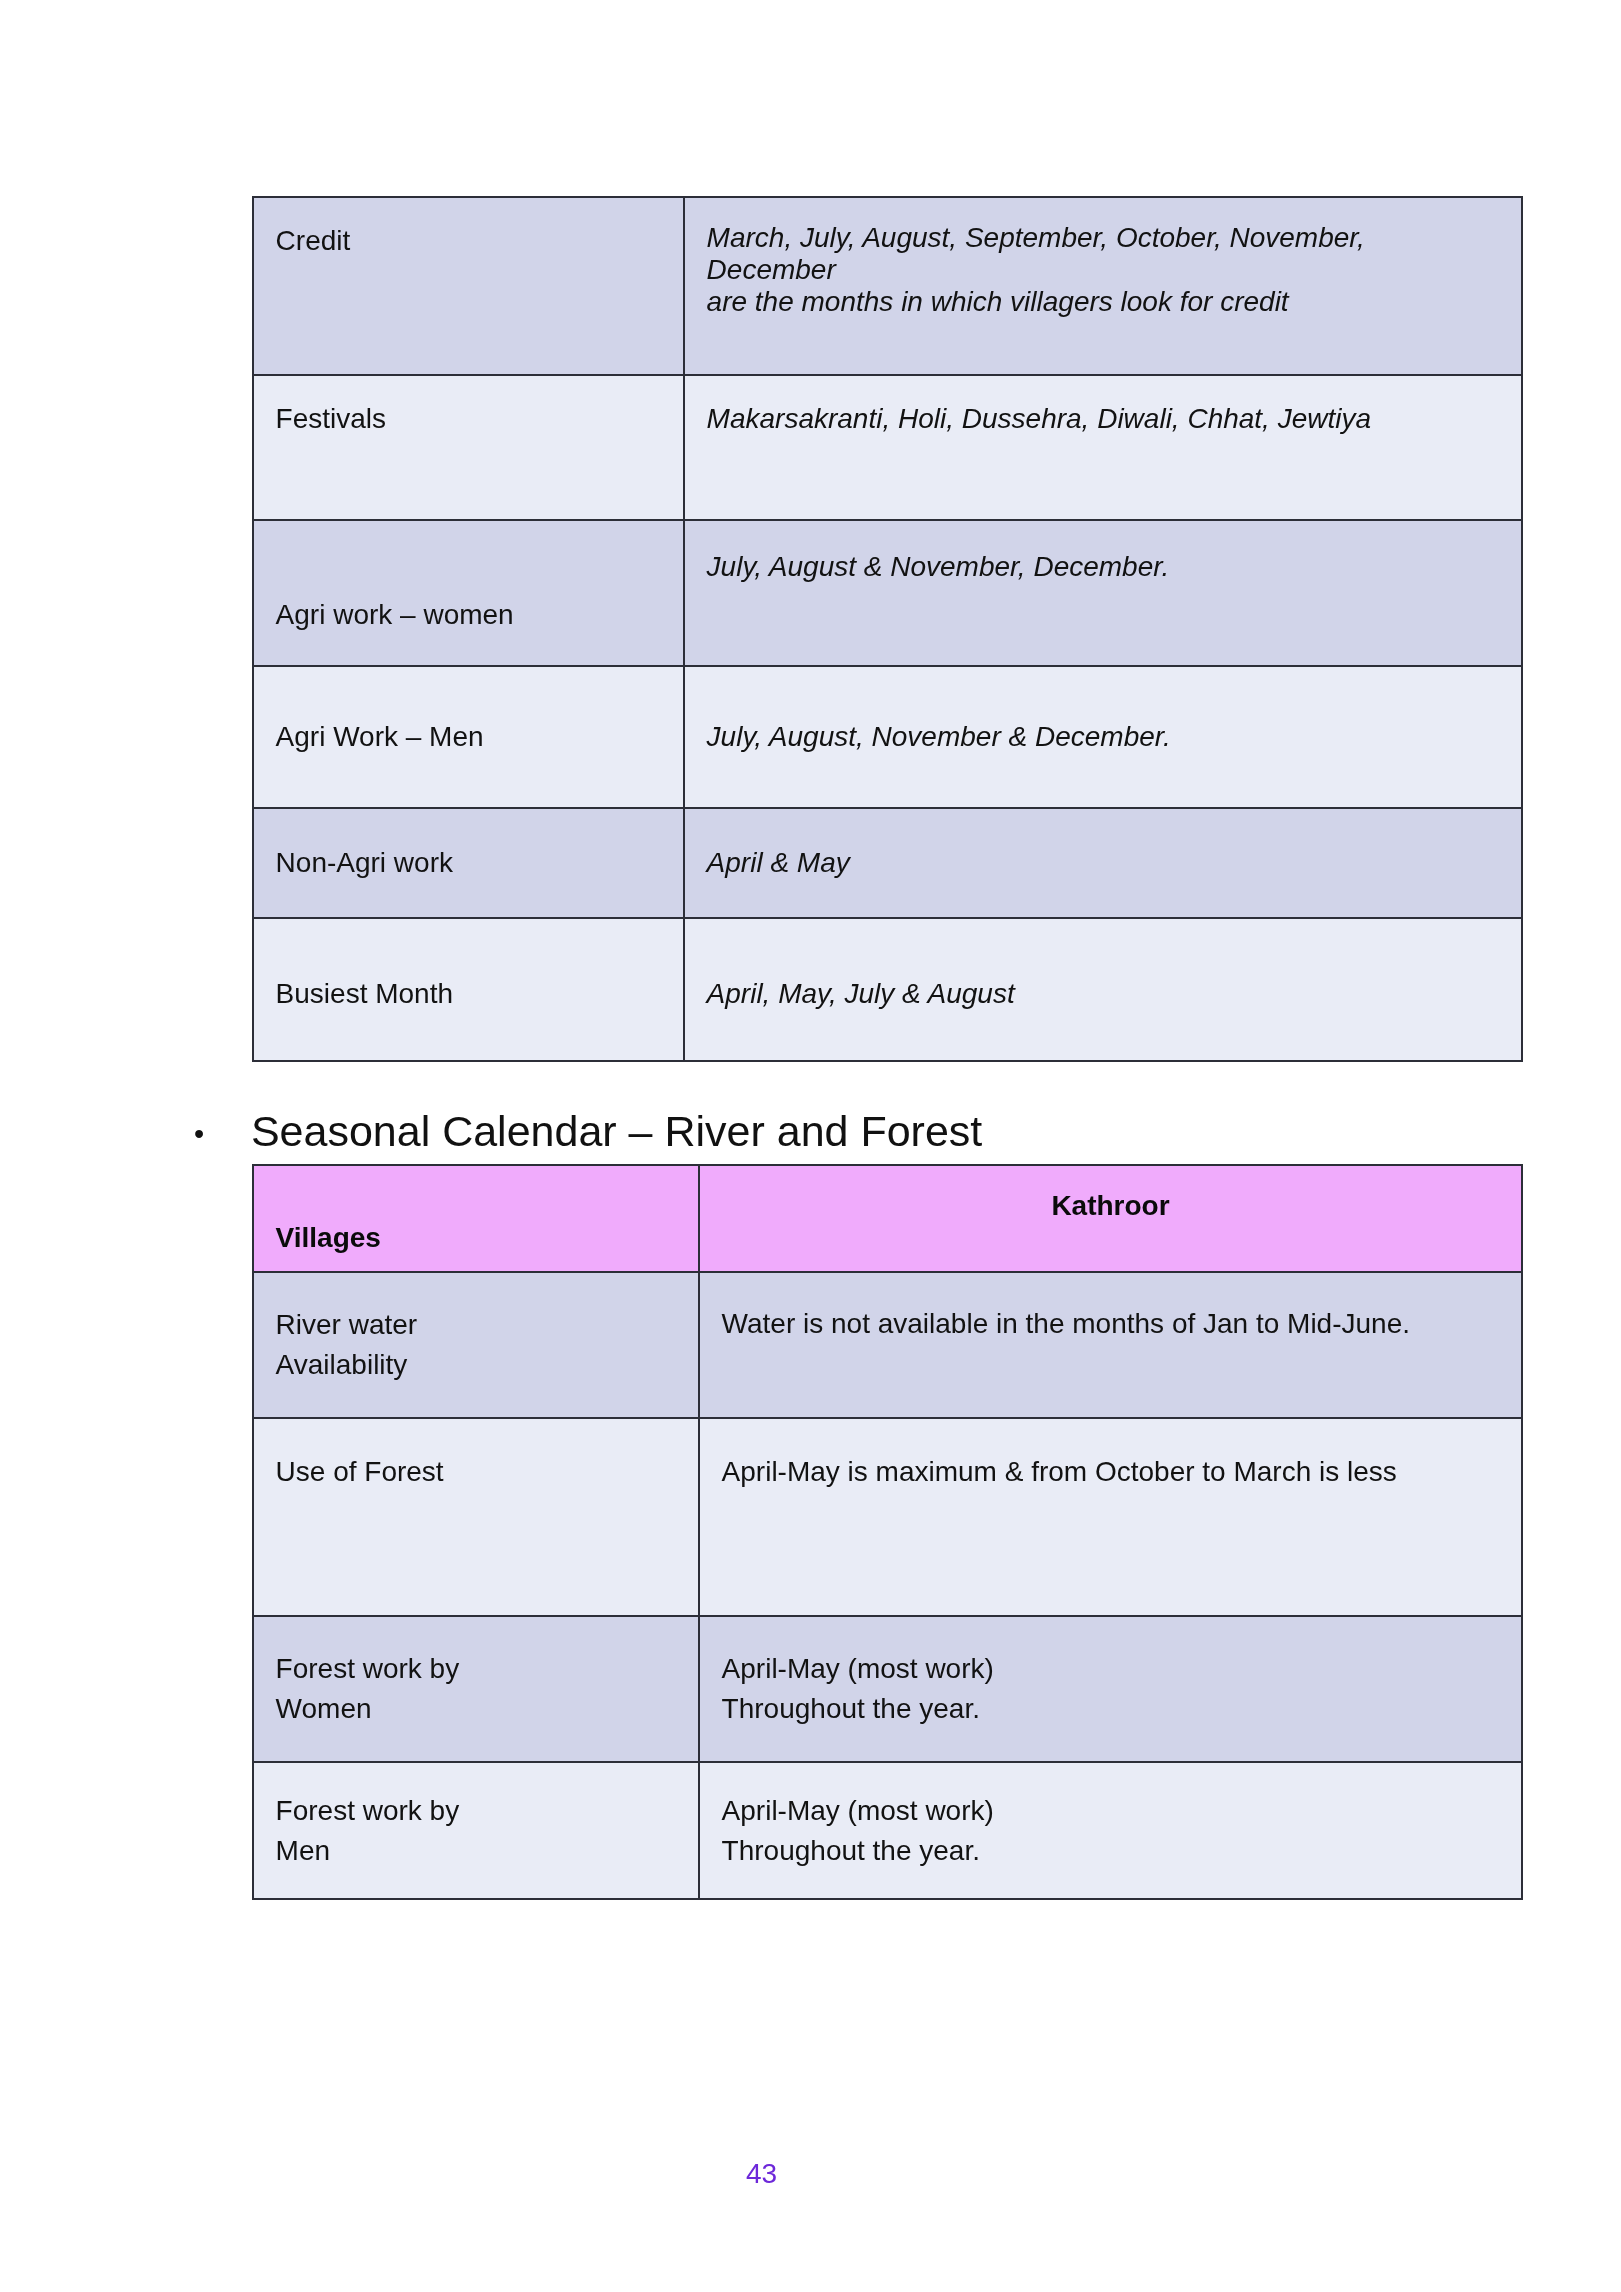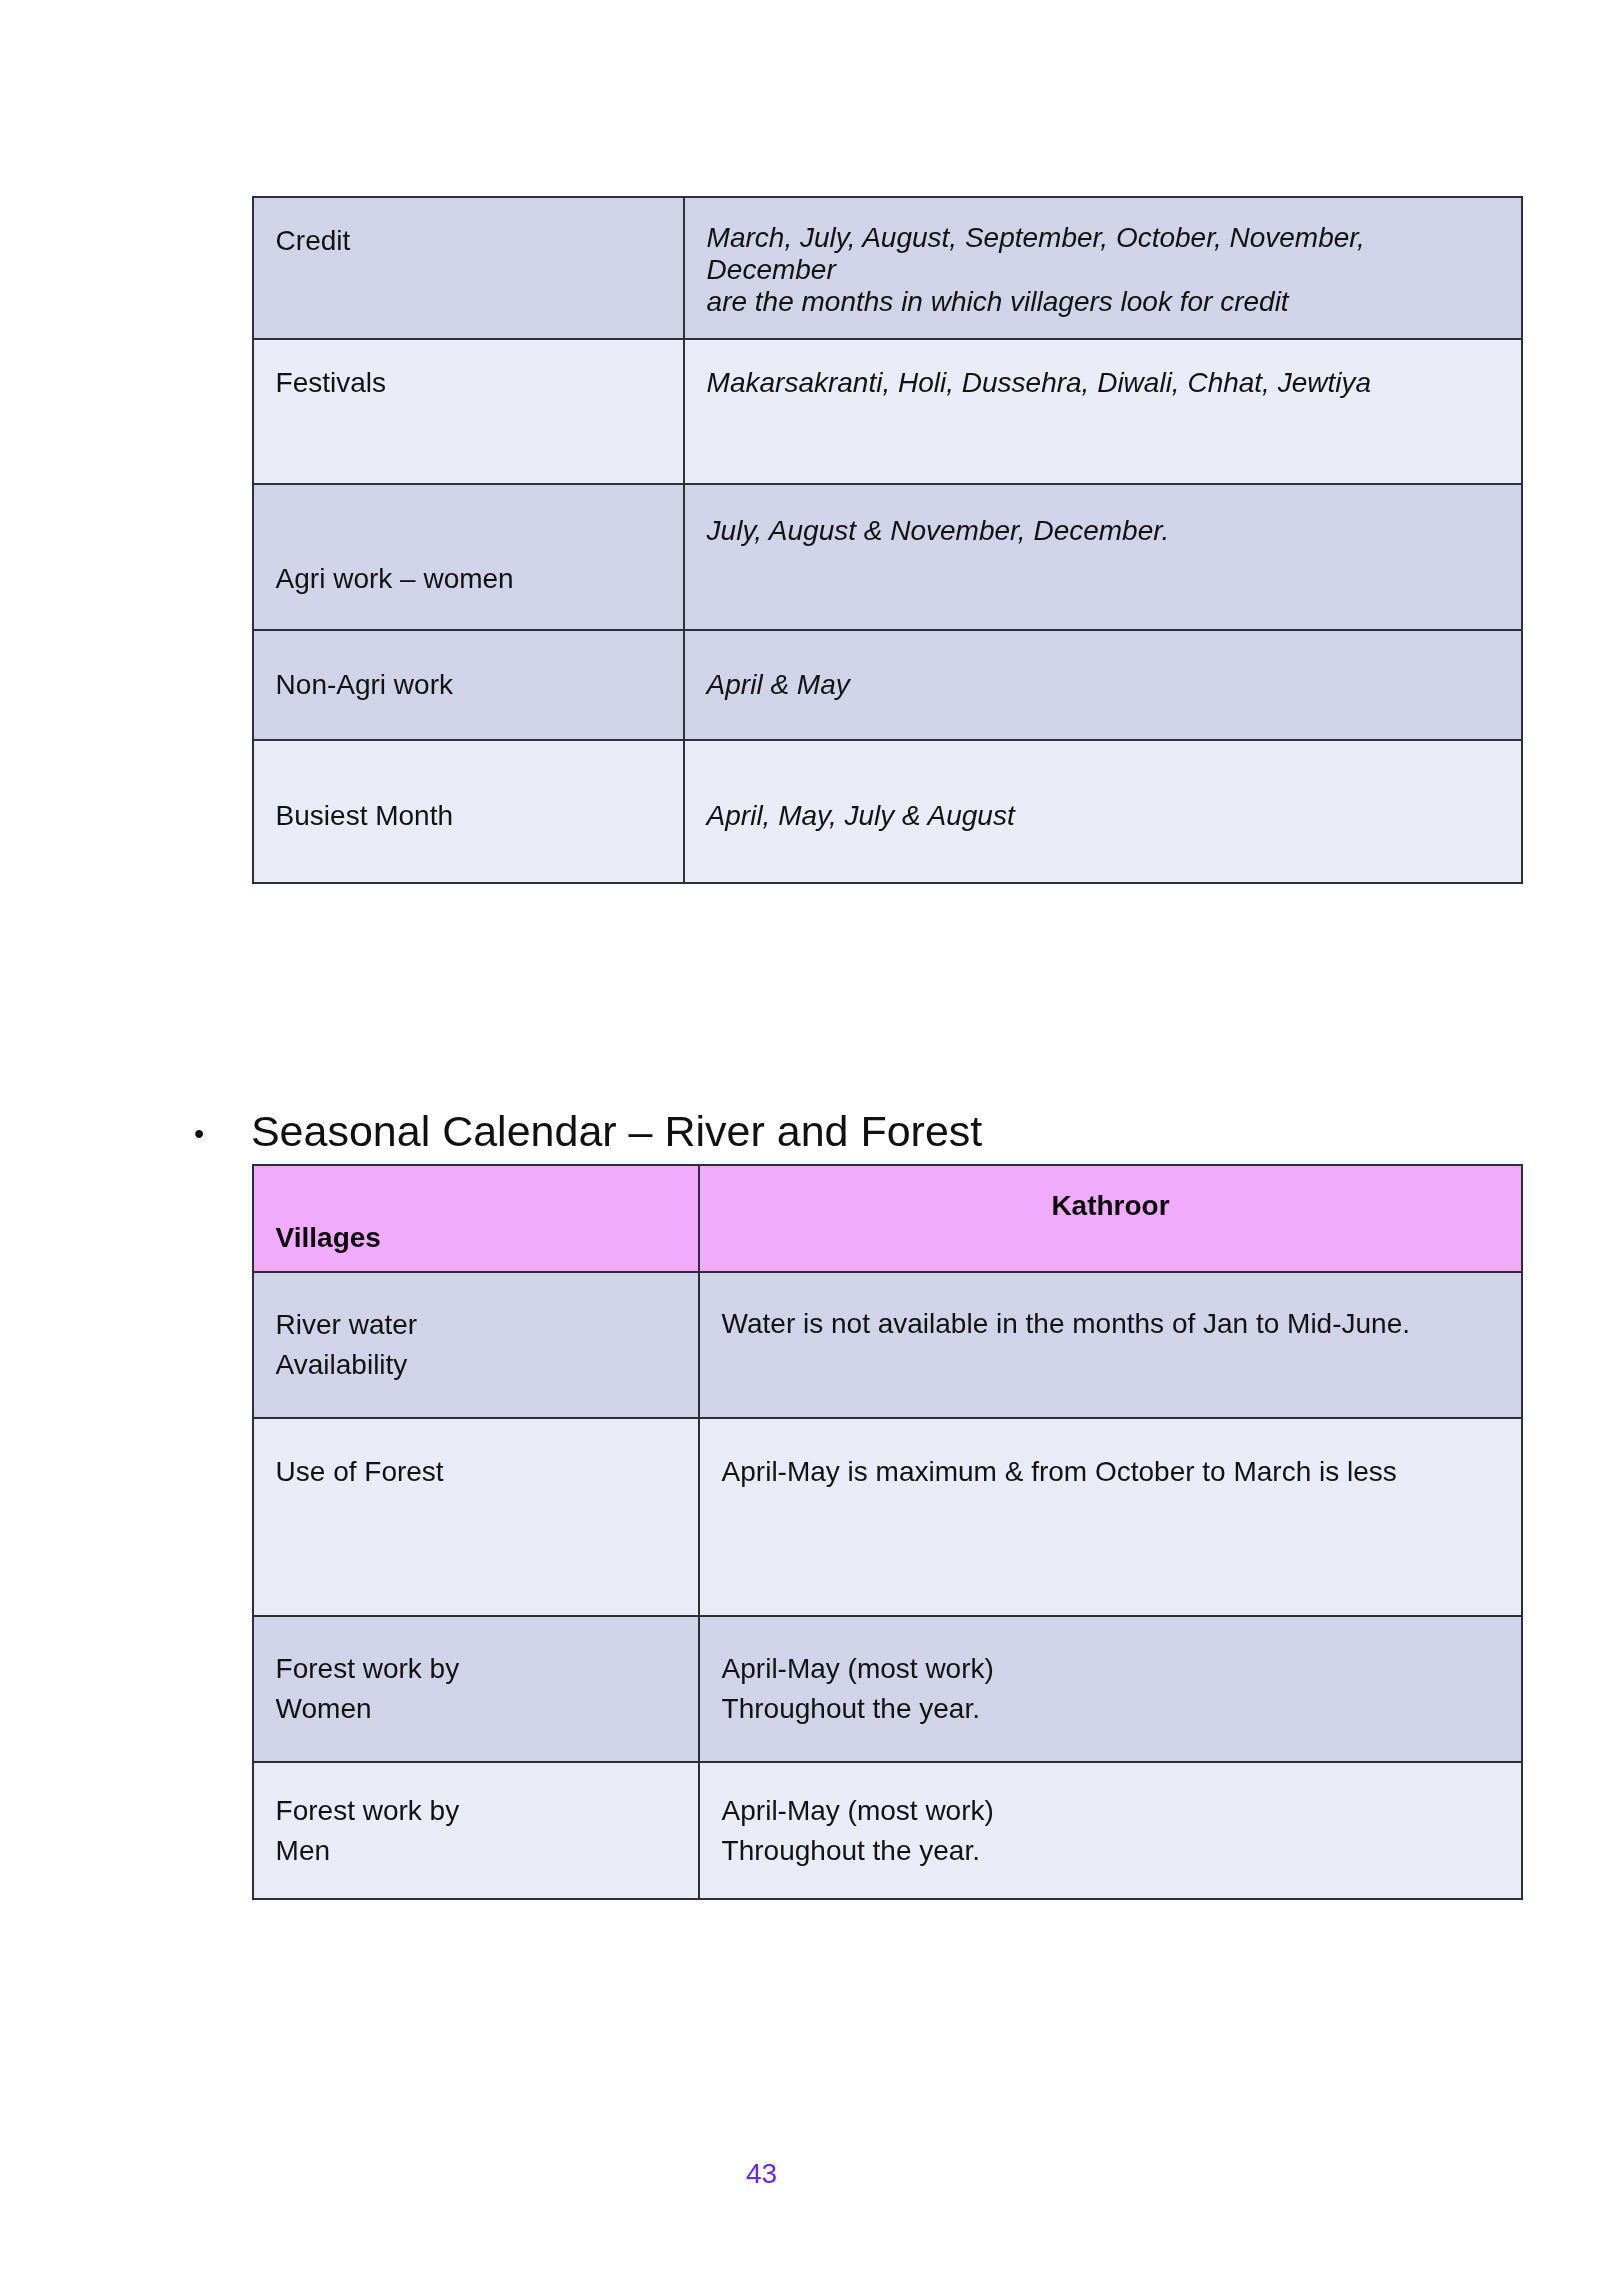--- a/index.html
+++ b/index.html
@@ -34,21 +34,21 @@
     overflow: hidden;
   }
   #table1 td.label-cell { border-right-width: 2px; }
   #table1 td.value-cell { border-left-width: 2px; font-style: italic; }
   #table2 td.label-cell { border-right-width: 2px; }
   #table2 td.value-cell { border-left-width: 2px; }
   .shade-a td { background: #d1d4e9; }
   .shade-b td { background: #e9ecf6; }
   .cell-text { white-space: pre-line; display: block; }
   
-  #table1 tr.r1 { height: 142px; }
+  #table1 tr.r1 { height: 178px; }
   #table1 tr.r2 { height: 145px; }
   #table1 tr.r3 { height: 146px; }
   #table1 tr.r4 { height: 142px; }
   #table1 tr.r5 { height: 110px; }
   #table1 tr.r6 { height: 143px; }
   #table1 tr.r1 td, #table1 tr.r2 td { vertical-align: top; }
   #table1 tr.r1 td .cell-text, #table1 tr.r2 td .cell-text { padding-top: 25.5px; }
   #table1 tr.r1 td.value-cell .cell-text { line-height: 1.15; padding-top: 23.5px; }
   #table1 tr.r3 td.label-cell { vertical-align: bottom; }
   #table1 tr.r3 td.label-cell .cell-text { padding-bottom: 33px; }
@@ -136,20 +136,28 @@
           </td>
       </tr>
       <tr class="r3 shade-a">
         <td class="label-cell">
             <span class="cell-text">Agri work – women</span>
           </td>
         <td class="value-cell">
             <span class="cell-text">July, August &amp; November, December.</span>
           </td>
       </tr>
+      <tr class="r4 shade-b">
+        <td class="label-cell">
+            <span class="cell-text">Agri Work – Men</span>
+          </td>
+        <td class="value-cell">
+            <span class="cell-text">July, August, November &amp; December.</span>
+          </td>
+      </tr>
       <tr class="r5 shade-a">
         <td class="label-cell">
             <span class="cell-text">Non-Agri work</span>
           </td>
         <td class="value-cell">
             <span class="cell-text">April &amp; May</span>
           </td>
       </tr>
       <tr class="r6 shade-b">
         <td class="label-cell">

